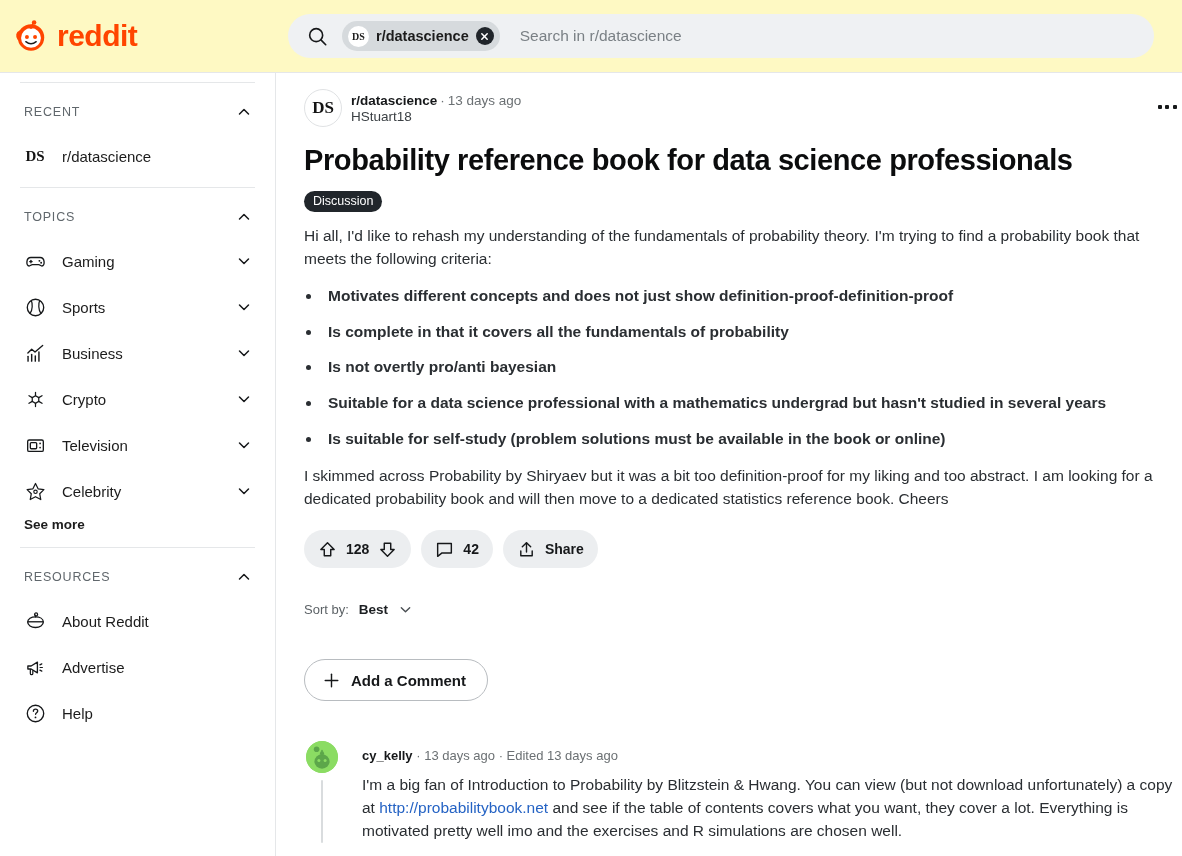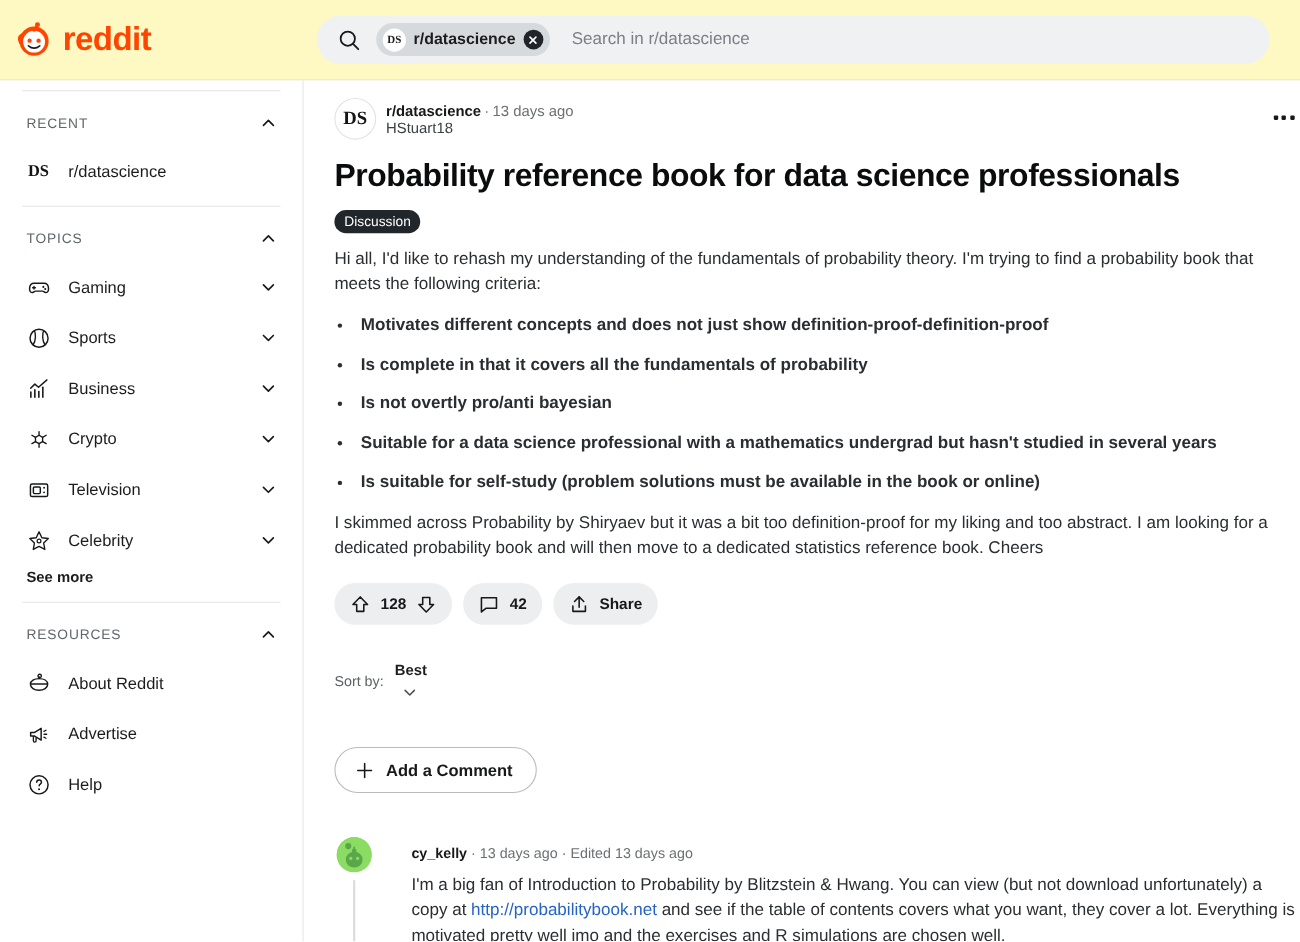--- a/index.html
+++ b/index.html
@@ -124,32 +124,32 @@
   .actions { display: flex; gap: 10px; margin-top: 20px; }
   .pill {
     height: 38px; background: #eceef0; border-radius: 19px;
     display: flex; align-items: center; gap: 9px; padding: 8px 14px; cursor: pointer;
   }
   .pill-txt { font-size: 14px; font-weight: bold; color: #16181a; }
   .vote-ic, .act-ic { width: 19px; height: 19px; flex: 0 0 19px; }
 
   .sortrow { display: flex; align-items: center; gap: 10px; margin-top: 34px; }
   .sort-lbl { font-size: 13px; color: #5c6266; }
-  .sort-val { display: flex; align-items: center; gap: 6px; cursor: pointer; flex-direction: column; }
+  .sort-val { display: flex; align-items: center; gap: 11px; cursor: pointer; }
   .sort-val span { font-size: 13.5px; font-weight: bold; color: #1c1f22; }
 
   .addcomment {
     margin-top: 42px; height: 42px; width: 184px;
     border: 1px solid #b8bcc0; border-radius: 21px;
     display: flex; align-items: center; gap: 10px; padding: 0 17px; cursor: pointer;
   }
   .addcomment span { font-size: 15px; font-weight: bold; color: #16181a; }
 
   
-  .comment { margin-top: 40px; display: flex; gap: 12px; }
+  .comment { margin-top: 40px; display: flex; gap: 0; }
   .c-left { width: 36px; flex: 0 0 36px; display: flex; flex-direction: column; align-items: center; }
   .c-av { width: 32px; height: 32px; border-radius: 50%; background: #8bdc63; position: relative; overflow: hidden; flex: 0 0 32px; }
   .c-thread { width: 2px; background: #d9dcde; flex: 1; margin-top: 7px; border-radius: 1px; }
   .c-right { flex: 1; padding-left: 22px; }
   .c-head { display: flex; align-items: baseline; font-size: 13px; padding-top: 7px; }
   .c-user { font-weight: bold; color: #16181a; font-size: 13px; }
   .c-meta { color: #6b7073; }
   .c-body { margin-top: 11px; font-size: 15.5px; line-height: 1.47; color: #2a2e32; max-width: 830px; }
   .c-link { color: #2563c4; }
 </style>

